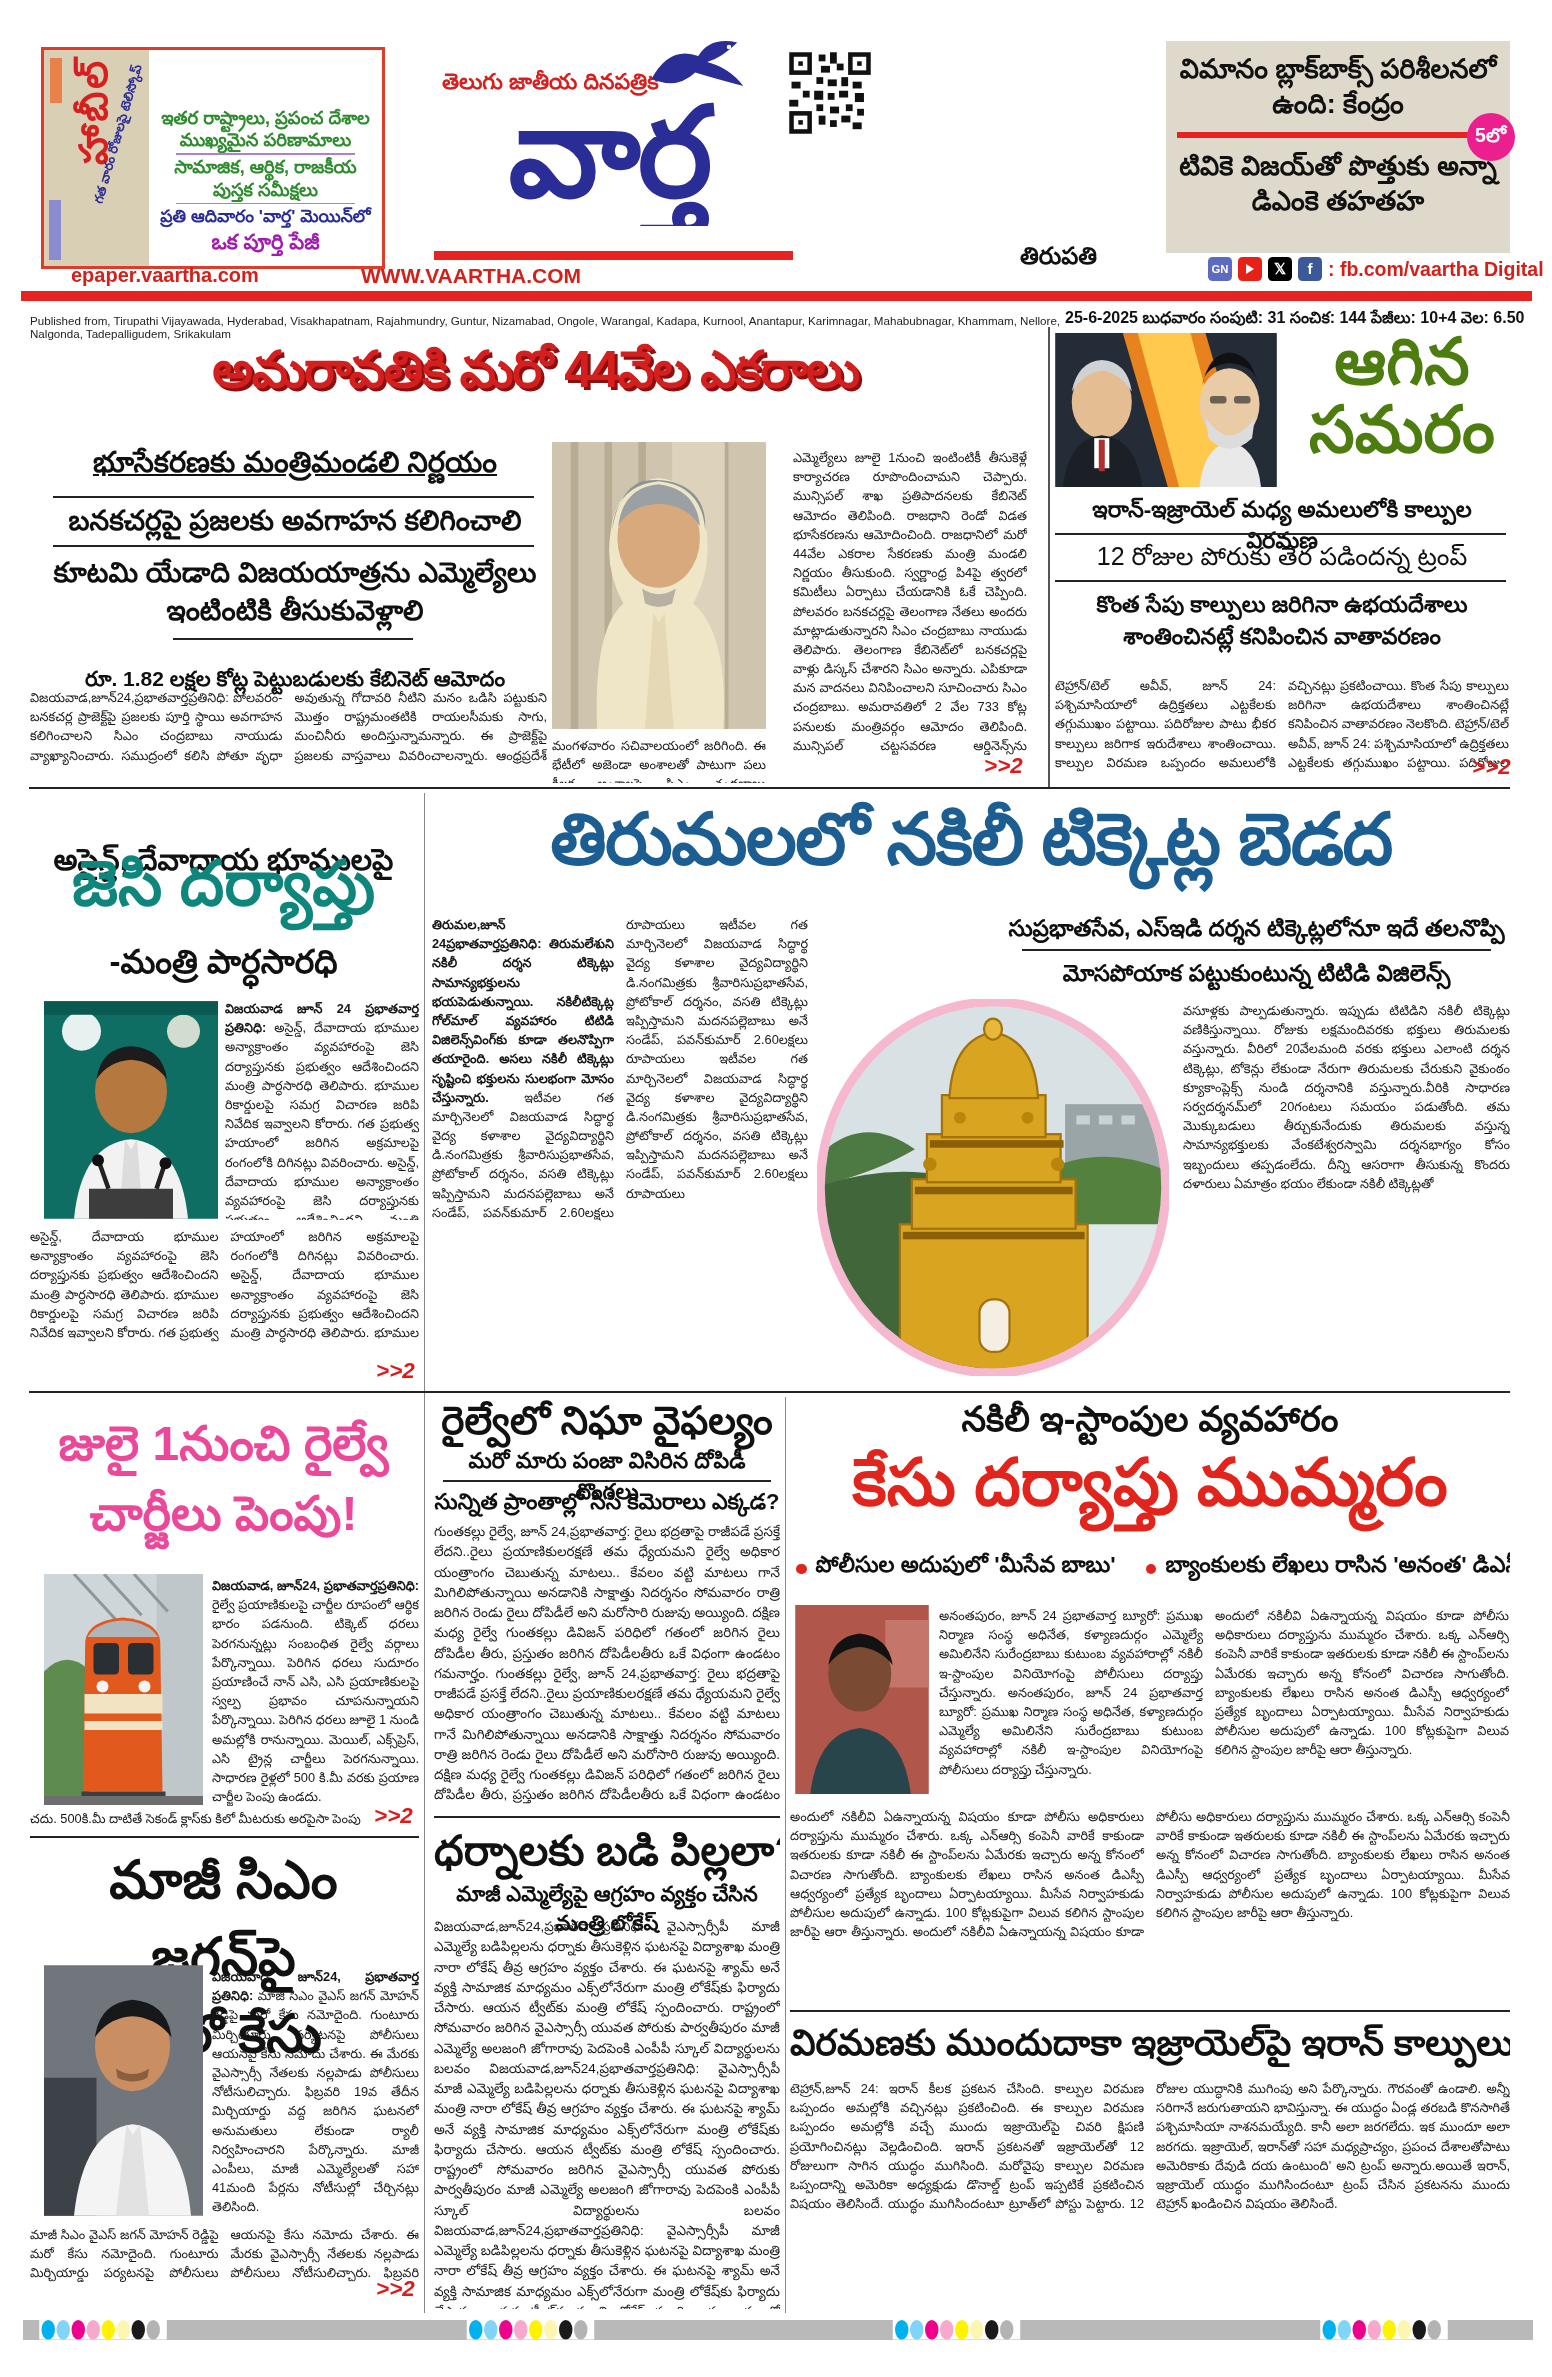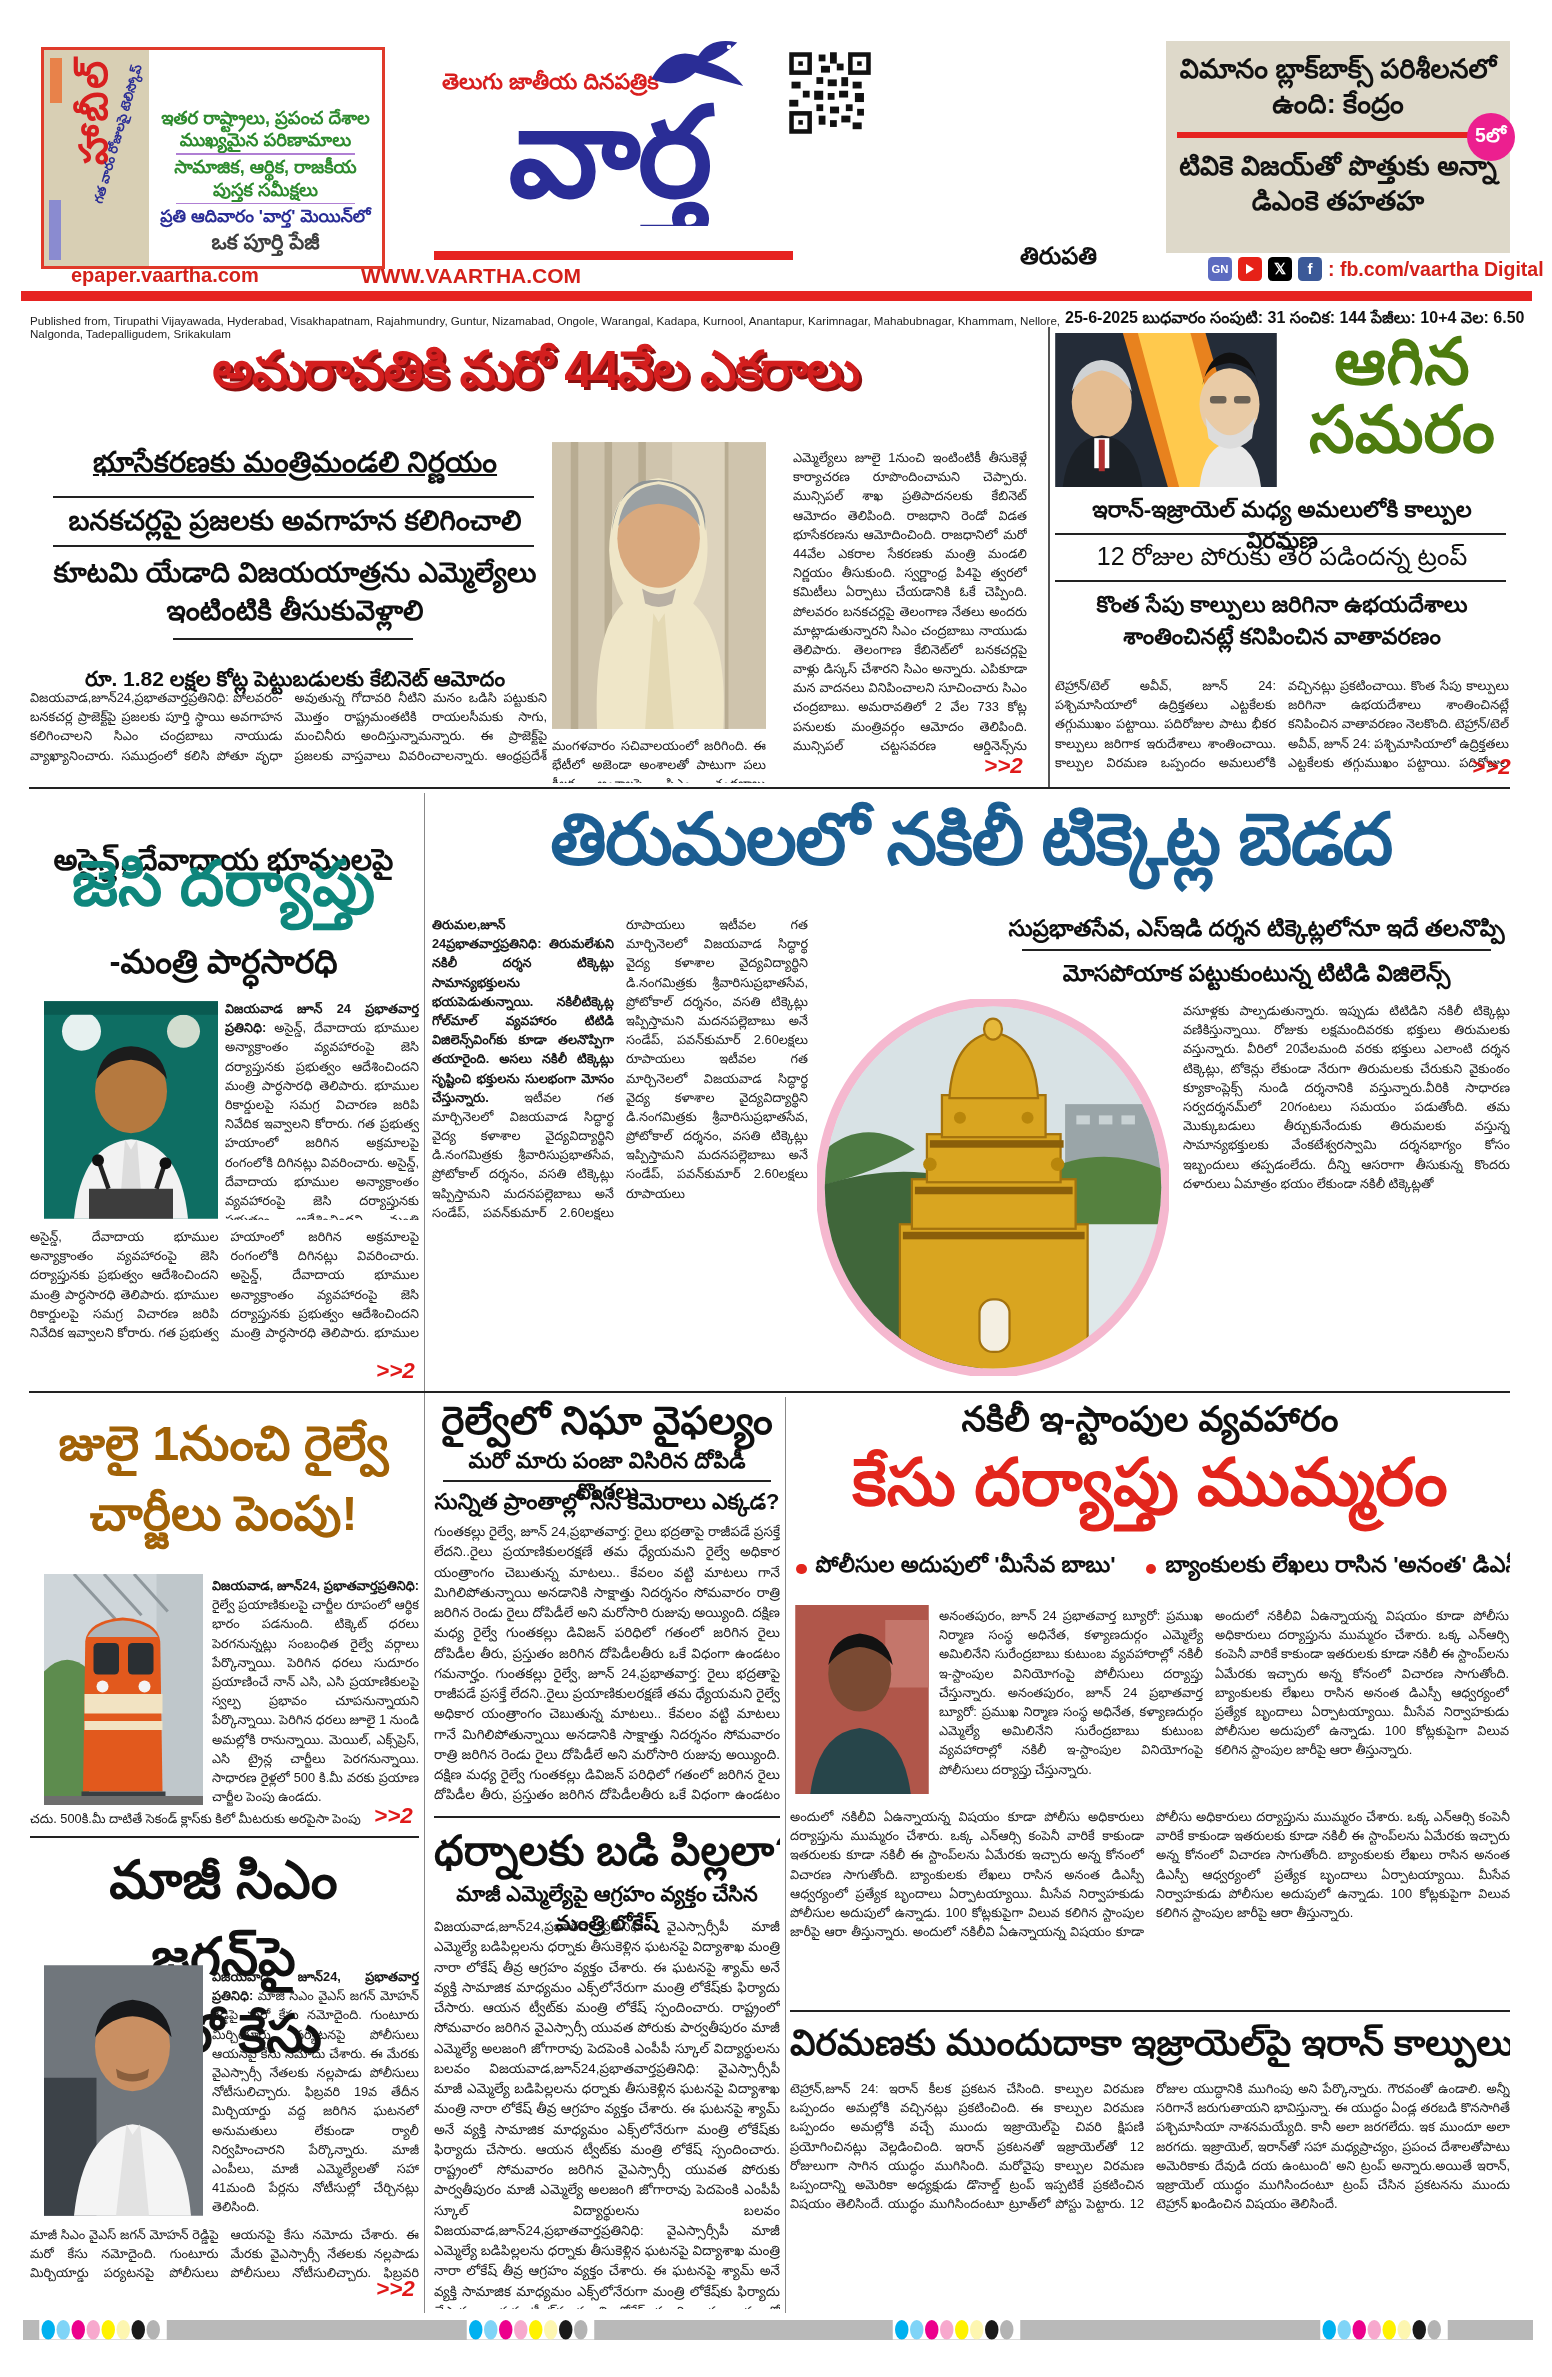--- a/index.html
+++ b/index.html
@@ -34,21 +34,21 @@
       <div style="position:absolute;left:4.5px;bottom:6px;width:12px;height:60px;background:#8a8bd0;"></div>
       <div style="position:absolute;left:22.5px;top:7.5px;writing-mode:vertical-rl;transform:rotate(180deg);font-size:39px;font-weight:bold;color:#d81f1f;letter-spacing:3px;">హాబీల్</div>
       <div style="position:absolute;left:65px;top:12px;writing-mode:vertical-rl;transform:rotate(196deg);font-size:12.8px;font-weight:bold;color:#2a2d96;">గత వారం రోజులపై టెలిస్కోప్</div>
     </div>
     <div style="flex:1;padding:7.5px 9px;display:flex;flex-direction:column;justify-content:flex-end;">
       <div class="ctr b" style="font-size:18px;color:#2e8b2e;line-height:1.25;">ఇతర రాష్ట్రాలు, ప్రపంచ దేశాల ముఖ్యమైన పరిణామాలు</div>
       <div style="height:1.5px;background:#b07fd4;margin:1.5px 18px;"></div>
       <div class="ctr b" style="font-size:18px;color:#2e8b2e;line-height:1.25;">సామాజిక, ఆర్థిక, రాజకీయ పుస్తక సమీక్షలు</div>
       <div style="height:1.5px;background:#b07fd4;margin:1.5px 18px;"></div>
       <div class="ctr b" style="font-size:17.3px;color:#2a2d96;">ప్రతి ఆదివారం 'వార్త' మెయిన్‌లో</div>
-      <div class="ctr b" style="font-size:21px;color:#404040;">ఒక పూర్తి పేజీ</div>
+      <div class="ctr b" style="font-size:21px;color:#a21caf;">ఒక పూర్తి పేజీ</div>
     </div>
   </div>
 
   <div class="abs b red" style="left:71px;top:264px;font-size:20px;">epaper.vaartha.com</div>
   <div class="abs b red" style="left:361px;top:264px;font-size:21px;">WWW.VAARTHA.COM</div>
 
   <div class="abs b" style="left:442px;top:69px;font-size:22px;color:#d81f1f;">తెలుగు జాతీయ దినపత్రిక</div>
   <svg class="abs" style="left:638px;top:32px;" width="113" height="69" viewBox="0 0 150 92">
     <path d="M18,62 Q42,18 80,32 Q96,6 132,14 Q112,34 92,40 Q122,48 140,72 Q102,62 76,54 Q50,78 18,62 Z" fill="#2a2d96"></path>
     <circle cx="121" cy="20" r="3" fill="#ffffff"></circle>
@@ -243,21 +243,21 @@
           <circle cx="190" cy="158" r="8"></circle>
           <circle cx="280" cy="158" r="8"></circle>
         </g>
     </g>
   </svg>
 
   <div class="abs btxt clip" style="left:1183px;top:1001px;width:327px;height:382px;"> వసూళ్లకు పాల్పడుతున్నారు. ఇప్పుడు టిటిడిని నకిలీ టిక్కెట్లు వణికిస్తున్నాయి. రోజుకు లక్షమందివరకు భక్తులు తిరుమలకు వస్తున్నారు. వీరిలో 20వేలమంది వరకు భక్తులు ఎలాంటి దర్శన టిక్కెట్లు, టోకెన్లు లేకుండా నేరుగా తిరుమలకు చేరుకుని వైకుంఠం క్యూకాంప్లెక్స్ నుండి దర్శనానికి వస్తున్నారు.వీరికి సాధారణ సర్వదర్శనమ్‌లో 20గంటలు సమయం పడుతోంది. తమ మొక్కుబడులు తీర్చుకునేందుకు తిరుమలకు వస్తున్న సామాన్యభక్తులకు వేంకటేశ్వరస్వామి దర్శనభాగ్యం కోసం ఇబ్బందులు తప్పడంలేదు. దీన్ని ఆసరాగా తీసుకున్న కొందరు దళారులు ఏమాత్రం భయం లేకుండా నకిలీ టిక్కెట్లతో</div>
 
   <div class="abs rule" style="left:28.5px;top:1391px;width:1481px;height:2.3px;"></div>
 
-  <div class="abs b ctr" style="left:30px;top:1409px;width:387px;font-size:48px;line-height:1.45;color:#a16207;">
+  <div class="abs b ctr" style="left:30px;top:1409px;width:387px;font-size:48px;line-height:1.45;color:#ec4899;">
     <div>జులై 1నుంచి రైల్వే</div>
     <div>చార్జీలు పెంపు!</div>
   </div>
   <svg class="abs" style="left:44px;top:1574px;" width="159" height="231" viewBox="0 0 212 308">
     <rect width="212" height="308" fill="#cfd6da"></rect>
     <path d="M0,130 Q30,100 60,128 L60,308 L0,308 Z" fill="#5d8c4e"></path>
     <path d="M150,0 L212,0 L212,308 L150,308 Z" fill="#bfc7cb"></path>
     <g stroke="#8e979c" stroke-width="4">
         <line x1="40" y1="0" x2="95" y2="60"></line>
         <line x1="80" y1="0" x2="130" y2="55"></line>

